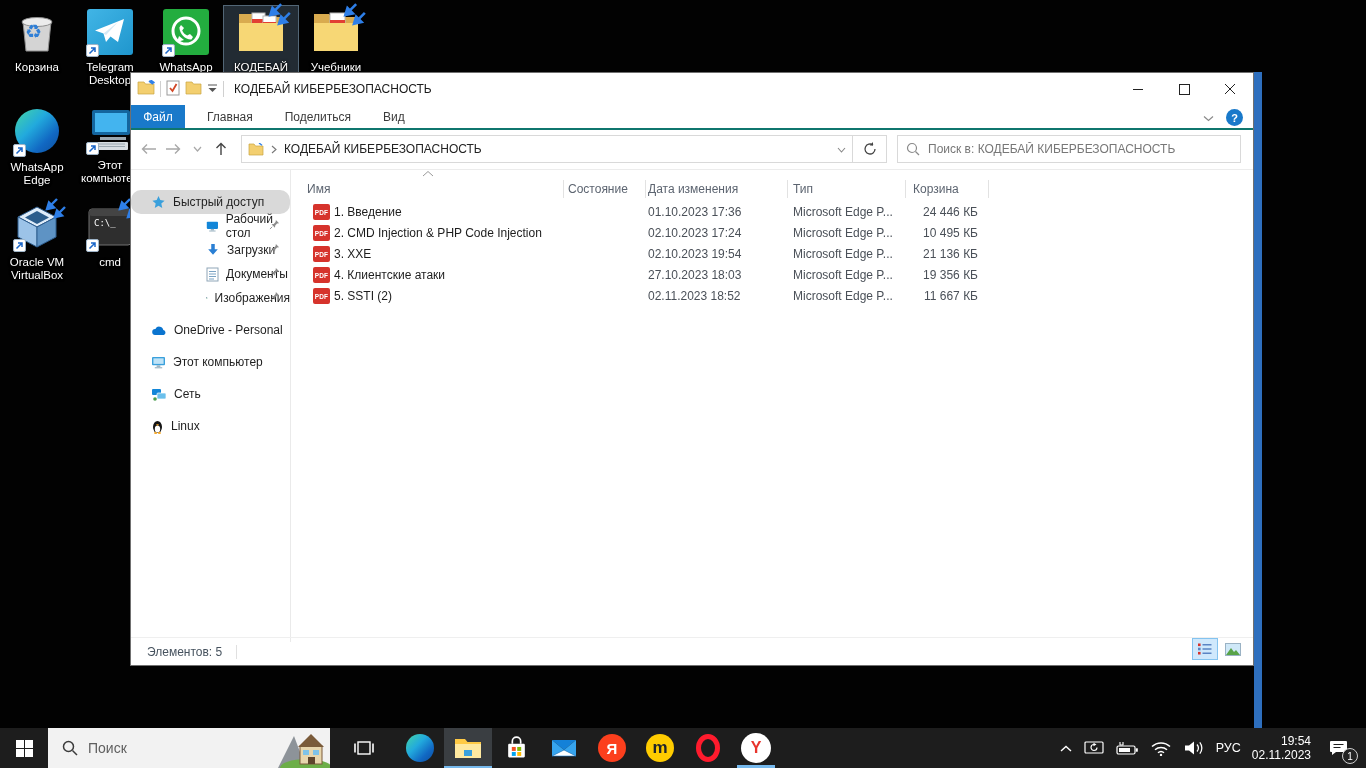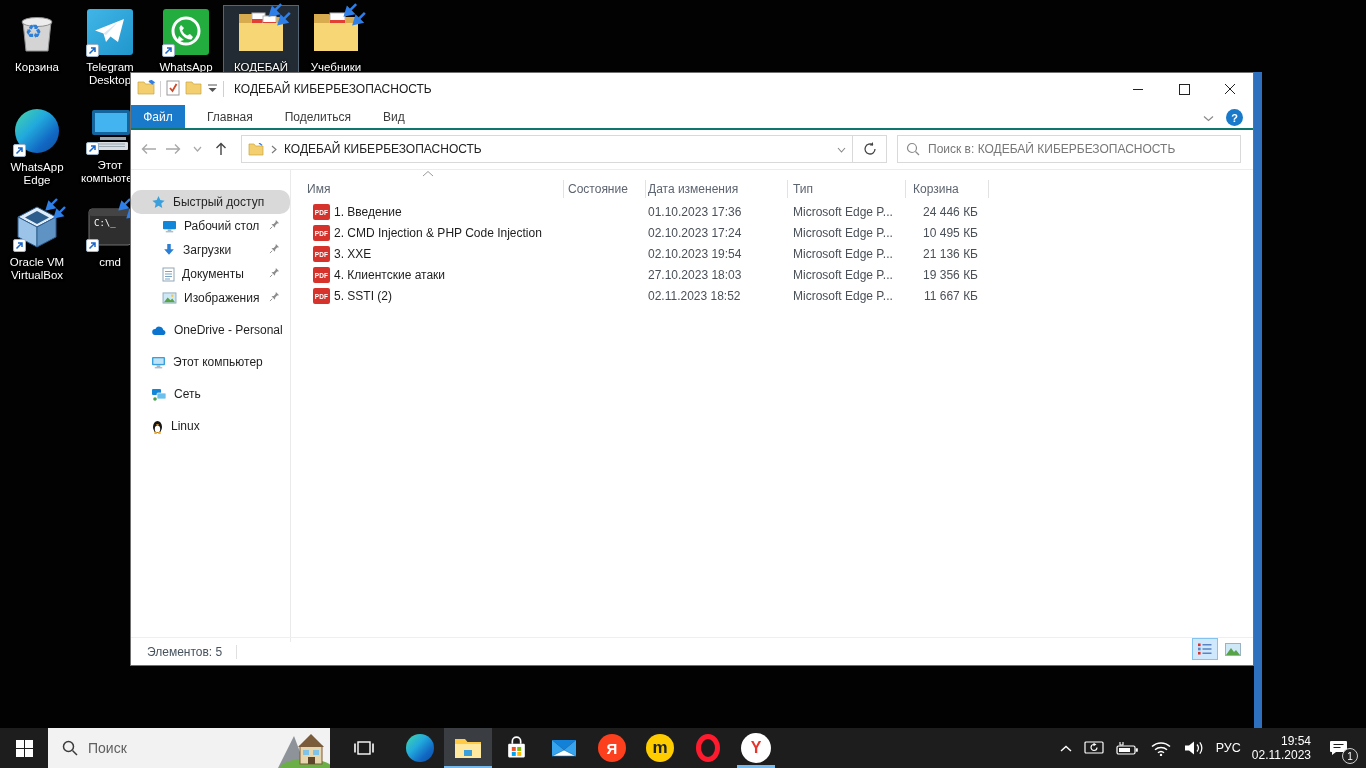--- a/index.html
+++ b/index.html
@@ -48,21 +48,21 @@
                  align-items:center; justify-content:center; }
   .search-box { height:28px; border:1px solid #d9d9d9; margin-left:10px; flex:1; display:flex;
                 align-items:center; padding:0 8px; }
   .search-box input { border:none; outline:none; flex:1; font-size:12px; color:#333; margin-left:8px;
                       font-family:inherit; }
   .search-box input::placeholder { color:#777; }
 
   .content { position:absolute; top:96px; bottom:23px; left:0; right:0; display:flex; border-top:1px solid #ececec; }
   .sidebar { width:160px; border-right:1px solid #eaeaea; padding-top:20px; flex:none; }
   .side-item { height:24px; display:flex; align-items:center; padding-left:20px; position:relative; gap:7px; }
-  .side-item.indent { padding-left:31px; }
+  .side-item.indent { padding-left:31px;margin-left:44px; }
   .side-item.selected { background:#d9d9d9;border-radius:10px; }
   .spacer8 { height:8px; }
   .pin { position:absolute; right:10px; top:5px; }
 
   .filearea { position:relative; flex:1; }
   .colhead { position:absolute; top:8px; left:0; right:0; height:22px; color:#5c6470; }
   .colhead .hd { position:absolute; top:4px; }
   .col-div { position:absolute; top:2px; width:1px; height:18px; background:#e2e2e2; }
   .sortcaret { position:absolute; left:131px; top:-4px; }
   .rows { position:absolute; top:32px; left:0; right:0; }

